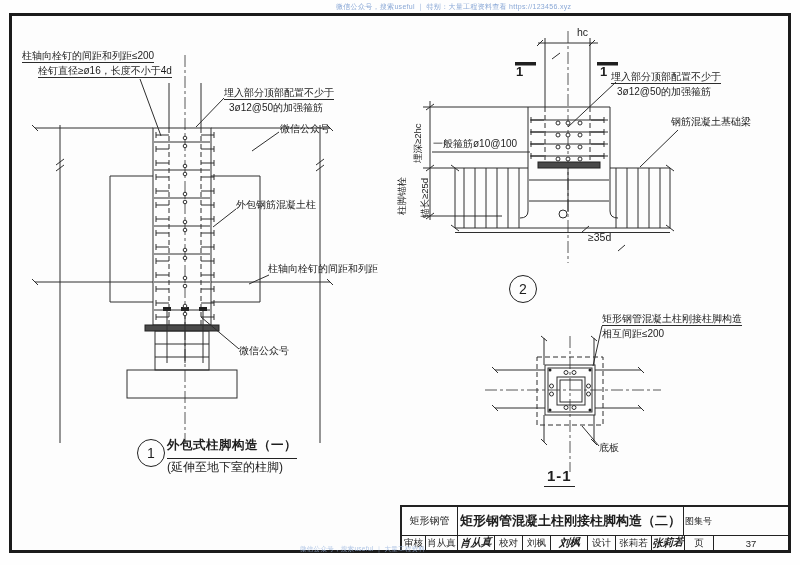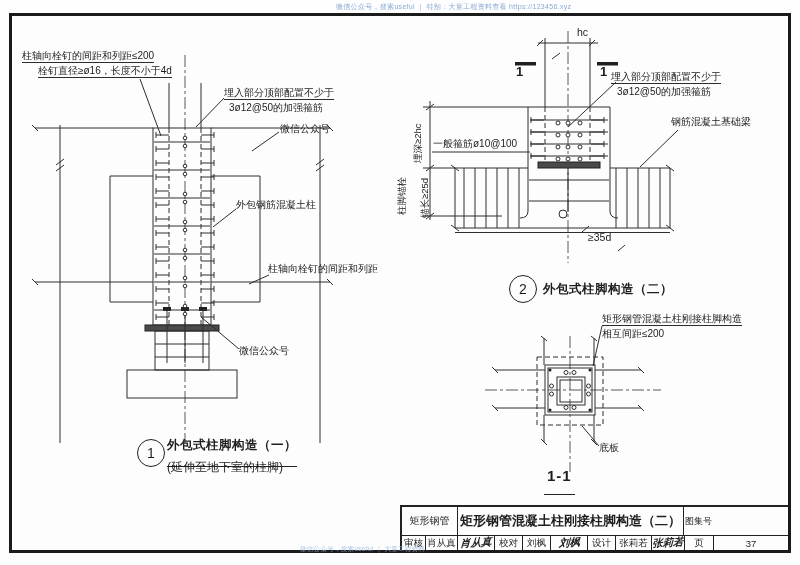--- a/index.html
+++ b/index.html
@@ -23,24 +23,24 @@
   svg .dkf{fill:#1f1f1f;stroke:none;}
   svg .ws{fill:#fff;}
   .lb{position:absolute;font-size:10px;line-height:1.15;white-space:nowrap;color:#1c1c1c;}
   .ul{border-bottom:1px solid #2c2c2c;padding-bottom:1px;}
   .vlb{position:absolute;font-size:9.5px;white-space:nowrap;transform:rotate(-90deg);transform-origin:0 0;color:#1c1c1c;}
   .bubble{
     position:absolute;width:26px;height:26px;border:1.6px solid #222;border-radius:50%;
     display:flex;align-items:center;justify-content:center;font-size:14px;background:#fdfdfd;
   }
   .dtitle{position:absolute;font-size:12.5px;font-weight:700;letter-spacing:.5px;white-space:nowrap;}
-  .dtitle.ul{border-bottom:1.2px solid #222;padding-bottom:12px;}
+  .dtitle.ul{border-bottom:1.2px solid #222;padding-bottom:4px;}
   .dsub{position:absolute;font-size:12px;white-space:nowrap;}
   .secnum{position:absolute;font-size:13px;font-weight:700;}
-  .s11{position:absolute;font-size:15px;font-weight:700;letter-spacing:1px;border-bottom:1.5px solid #222;padding:0 3px 10px 3px;}
+  .s11{position:absolute;font-size:15px;font-weight:700;letter-spacing:1px;border-bottom:1.5px solid #222;padding:0 3px 2px 3px;}
   
   .tblock{
     position:absolute;left:400px;top:505px;width:388px;height:45px;
     border-left:2px solid #222;border-top:2px solid #222;box-sizing:border-box;background:#fdfdfd;
   }
   .trow{display:flex;box-sizing:border-box;}
   .trow1{height:29px;border-bottom:1px solid #222;}
   .trow2{height:14px;}
   .tcell{
     box-sizing:border-box;border-right:1px solid #222;display:flex;
@@ -333,21 +333,20 @@
   <div class="secnum" style="left:600px;top:64px;">1</div>
   <div class="lb" style="left:611px;top:71px;"><span class="ul">埋入部分顶部配置不少于</span></div>
   <div class="lb" style="left:617px;top:86px;">3ø12@50的加强箍筋</div>
   <div class="lb" style="left:433px;top:138px;">一般箍筋ø10@100</div>
   <div class="lb" style="left:671px;top:116px;">钢筋混凝土基础梁</div>
   <div class="vlb" style="left:412px;top:163px;">埋深≥2hc</div>
   <div class="vlb" style="left:396px;top:215px;">柱脚锚栓</div>
   <div class="vlb" style="left:419px;top:218px;">锚长≥25d</div>
   <div class="lb" style="left:588px;top:231px;font-size:10.5px;">≥35d</div>
   <div class="bubble" style="left:509px;top:275px;">2</div>
-  <div class="dtitle" style="left:543px;top:281px;">外包式柱脚构造（二）</div>
 
   <div class="lb" style="left:602px;top:313px;"><span class="ul">矩形钢管混凝土柱刚接柱脚构造</span></div>
   <div class="lb" style="left:602px;top:328px;">相互间距≤200</div>
   <div class="lb" style="left:599px;top:442px;">底板</div>
   <div class="s11" style="left:544px;top:467px;">1-1</div>
 
   <div class="tblock">
     <div class="trow trow1">
       <div class="tcell t-cat">矩形钢管</div>
       <div class="tcell t-title">矩形钢管混凝土柱刚接柱脚构造（二）</div>

